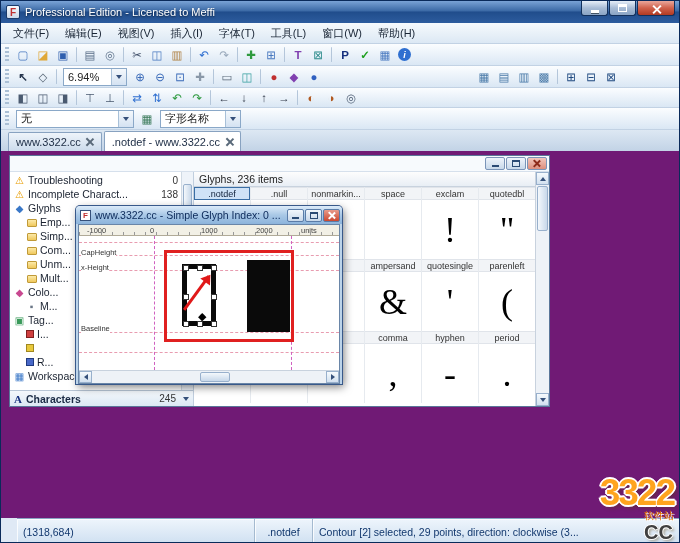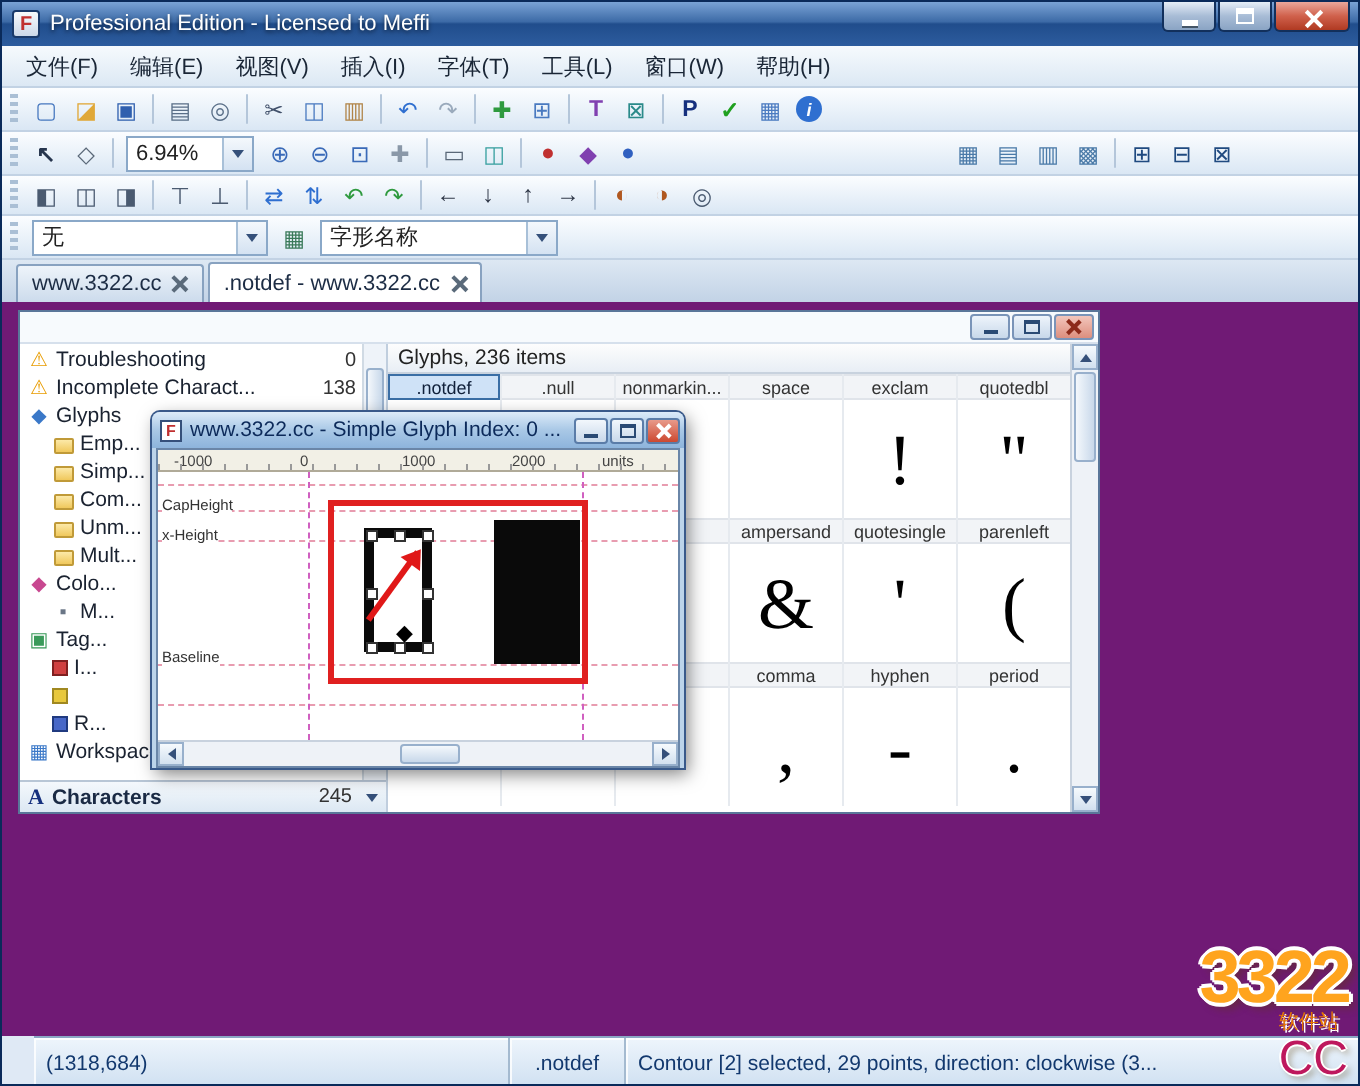--- a/index.html
+++ b/index.html
@@ -47,21 +47,21 @@
   .tbi.bold { font-weight:bold; }
   .tbi.round { width:13px; height:13px; border-radius:50%; font-size:9px; font-style:italic;
     margin:0 3px; }
   .tbi.sep { width:1px; height:15px; background:#b4c6da; margin:0 3px; padding:0; border:none; }
   .combo { height:18px; background:#fff; border:1px solid #8aa8c8; display:inline-flex;
     align-items:center; font-size:11px; padding-left:4px; margin:0 3px; color:#222; }
   .combo-val { flex:1; white-space:nowrap; overflow:hidden; }
   .carr { margin-left:auto; width:15px; height:100%; border-left:1px solid #a8c0d8;
     background:linear-gradient(#f4f8fc,#d4e2f2); display:flex; align-items:center; justify-content:center; }
   .carr::before { content:""; border:3.5px solid transparent; border-top:4.5px solid #35507a; margin-top:4px; }
-  .combo.zoom { width:64px; } .combo.w118 { width:118px; } .combo.w104 { width:119px;align-items:center; }
+  .combo.zoom { width:64px; } .combo.w118 { width:118px; } .combo.w104 { width:81px;align-items:center; }
 
   
   #tabbar { position:absolute; left:0; top:129px; width:100%; height:21px;
     background:linear-gradient(#dde8f3,#c2d3e6); display:flex; align-items:flex-end;
     padding-left:7px; }
   .tab { height:19px; display:inline-flex; align-items:center; gap:5px; padding:0 7px;
     font-size:11px; color:#1c2c44; background:linear-gradient(#eef4fa,#ccdbec);
     border:1px solid #88a2c0; border-bottom:none; border-radius:2px 2px 0 0; margin-right:2px; }
   .tab.active { background:#fff; height:20px; }
   .xicon { position:relative; width:8px; height:8px; }
@@ -195,21 +195,21 @@
 
   
   #watermark { position:absolute; right:5px; bottom:0; z-index:60; display:flex;
     align-items:flex-end; line-height:1;flex-direction:column; }
   .wm-big { font-size:37px; font-weight:bold; letter-spacing:-2px; color:#ffa41e;
     text-shadow:-2px 0 0 #fff,2px 0 0 #fff,0 -2px 0 #fff,0 2px 0 #fff,
       -1px -1px 0 #fff,1px 1px 0 #fff,-1px 1px 0 #fff,1px -1px 0 #fff,
       3px 3px 4px rgba(90,60,0,.45); }
   .wm-col { display:flex; flex-direction:column; align-items:flex-start; margin-left:2px; }
   .wm-site { font-size:10px; color:#e87800; text-shadow:1px 1px 0 #fff; margin-bottom:1px; }
-  .wm-cc { font-size:24px; font-weight:normal; color:#be185d;
+  .wm-cc { font-size:20px; font-weight:bold; color:#404040;
     text-shadow:-1px 0 0 #fff,1px 0 0 #fff,0 -1px 0 #fff,0 1px 0 #fff,2px 2px 3px rgba(90,60,0,.45); }
 </style>
 </head>
 <body>
 
 <div id="screen">
 
   <div id="titlebar">
     <span class="app-icon">F</span>
     <span class="title-text">Professional Edition - Licensed to Meffi</span>

